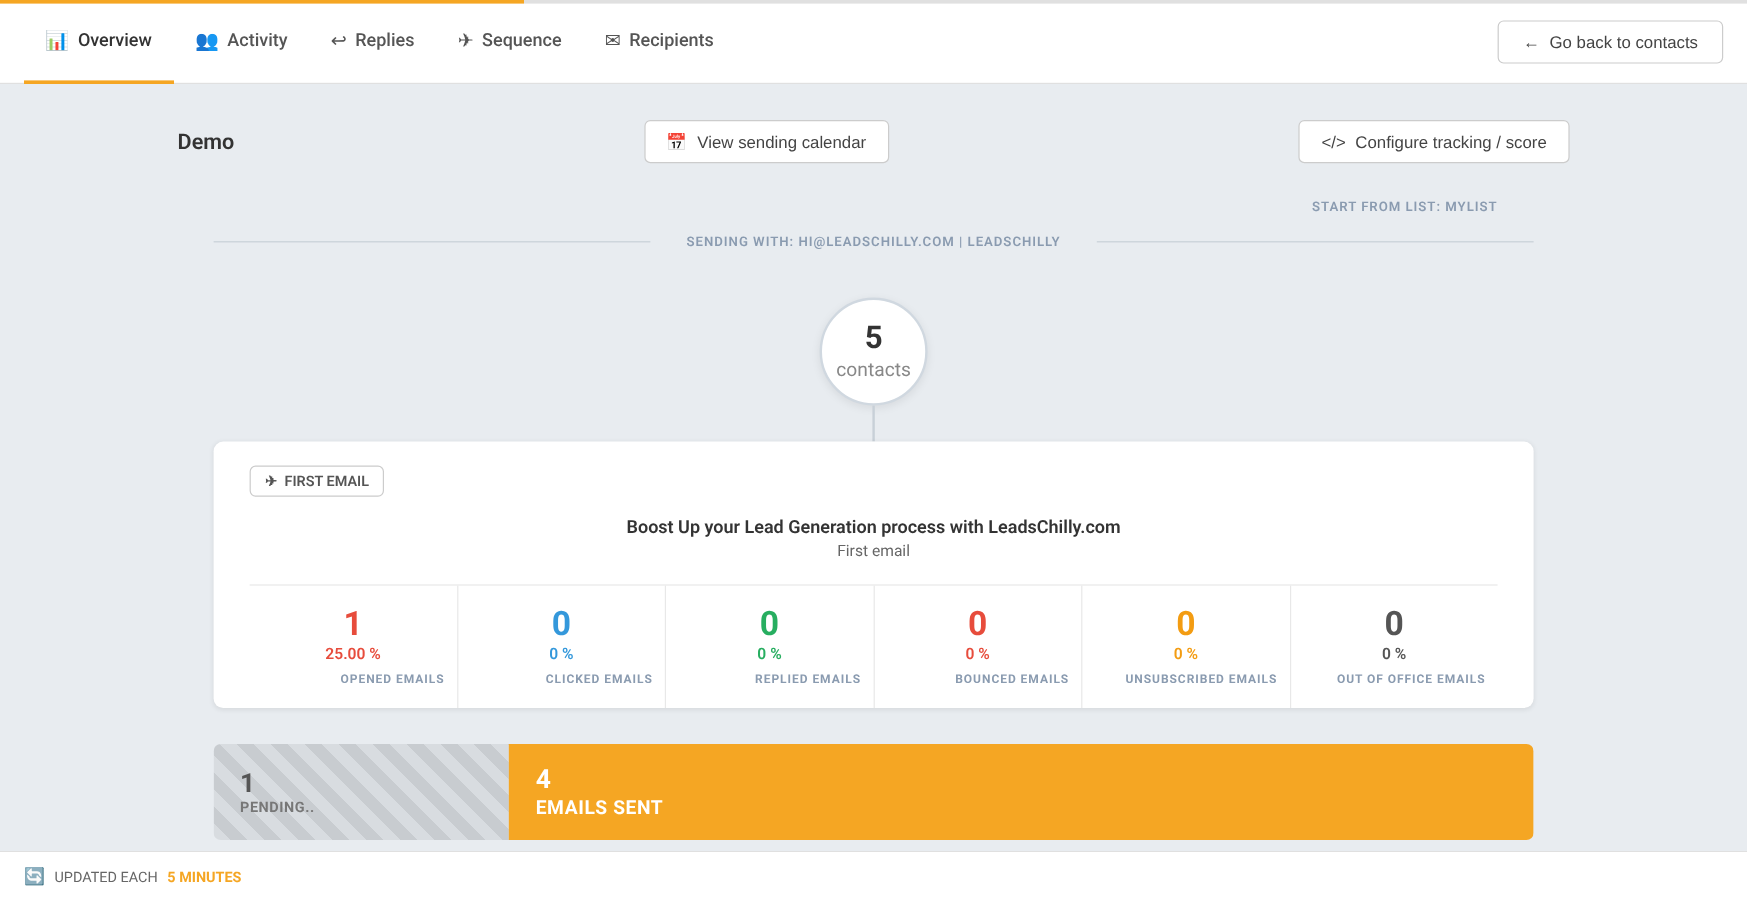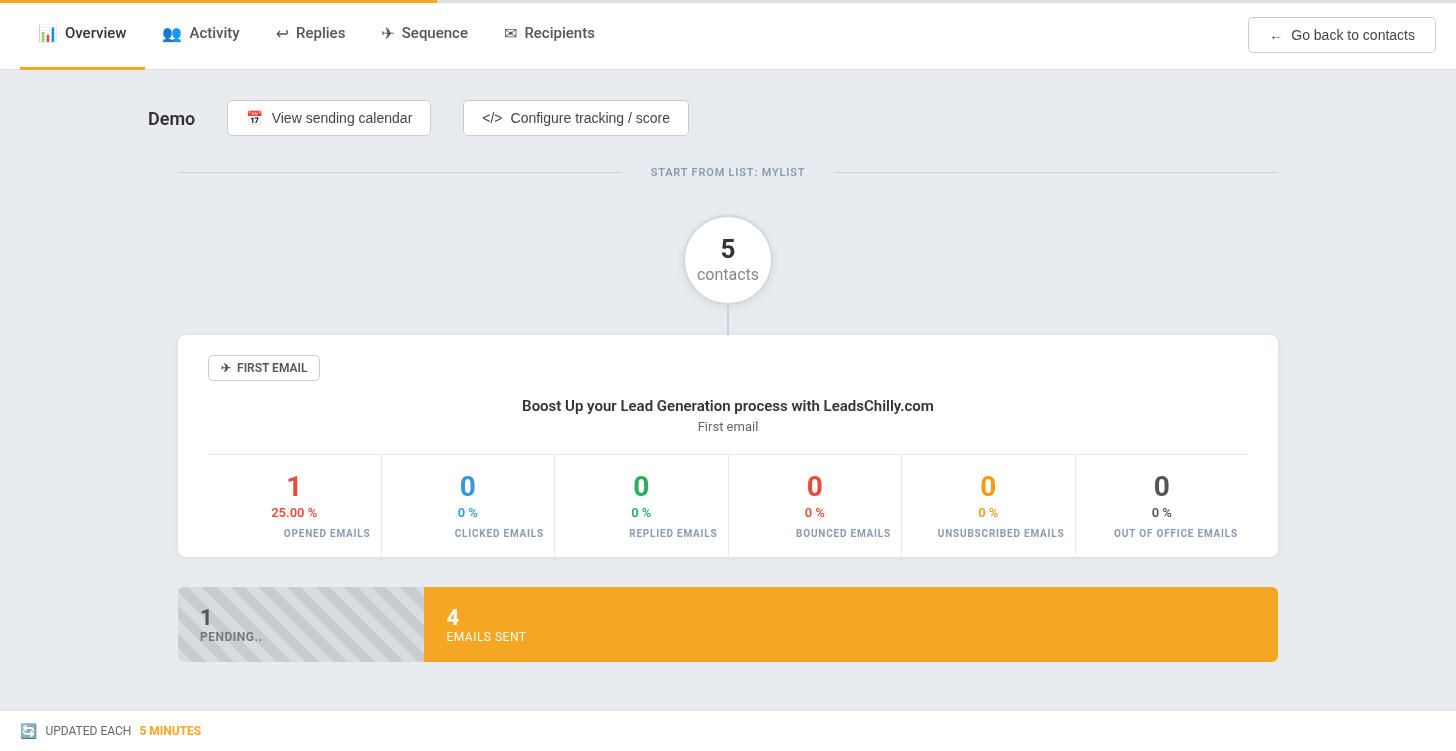--- a/index.html
+++ b/index.html
@@ -52,22 +52,22 @@
     .main-content {
       padding: 30px 20px 20px;
       max-width: 1200px;
       margin: 0 auto;
     }
 
     
     .header-row {
       display: flex;
       align-items: center;
-      justify-content: flex-start;
-      gap: 32px;
+      justify-content: space-between;
+      gap: 12px;
       margin-bottom: 30px;
     }
     .campaign-title {
       font-size: 18px;
       font-weight: 600;
       color: #333;
     }
     .header-btn {
       display: flex;
       align-items: center;
@@ -237,22 +237,22 @@
       display: flex;
       flex-direction: column;
       justify-content: center;
     }
     .sent-number {
       font-size: 22px;
       font-weight: 700;
       color: #fff;
     }
     .sent-label {
-      font-size: 12px;
-      font-weight: 400;
+      font-size: 16px;
+      font-weight: 700;
       color: #fff;
       letter-spacing: 0.5px;
     }
 
     
     .footer-bar {
       display: flex;
       align-items: center;
       gap: 8px;
       padding: 12px 20px;
@@ -339,28 +339,35 @@
       </button>
 
       <button class="header-btn">
         <span>&lt;/&gt;</span>
         <span>Configure tracking / score</span>
       </button>
     </div>
 
     <div class="center-content">
 
-      <div style="display:flex; align-items:center; width:100%; max-width:1100px; margin-bottom:16px;">
+      <div style="display:flex; align-items:flex-end; width:100%; max-width:1100px; margin-bottom:16px;flex-direction:column;">
         <div style="flex:1; height:1px; background:#c8d0d8;"></div>
         <div style="margin: 0 30px;">
           <div class="info-label">START FROM LIST: MYLIST</div>
         </div>
         <div style="flex:1; height:1px; background:#c8d0d8;"></div>
       </div>
 
+      <div style="display:flex; align-items:center; width:100%; max-width:1100px; margin-bottom:20px;">
+        <div style="flex:1; height:1px; background:#c8d0d8;"></div>
+        <div style="margin: 0 30px;">
+          <div class="info-label">SENDING WITH: HI@LEADSCHILLY.COM | LEADSCHILLY</div>
+        </div>
+        <div style="flex:1; height:1px; background:#c8d0d8;"></div>
+      </div>
 
       <div class="contacts-circle-wrapper">
         <div class="contacts-circle">
           <span class="contacts-number">5</span>
           <span class="contacts-label">contacts</span>
         </div>
       </div>
 
       <div class="connector"></div>
 

